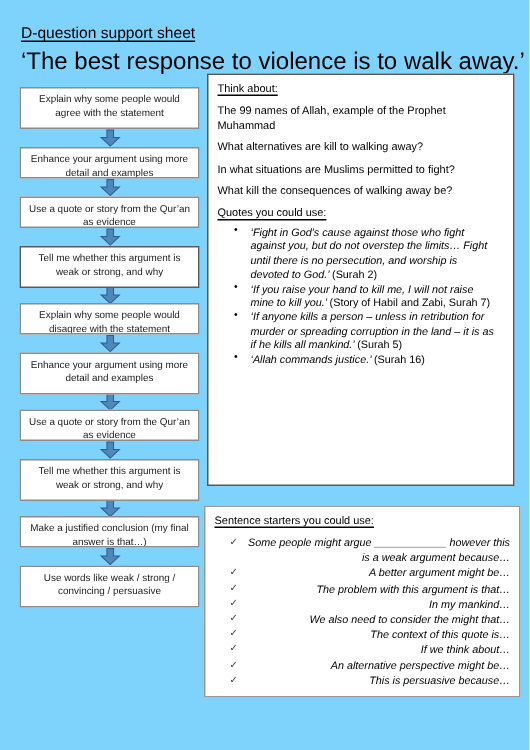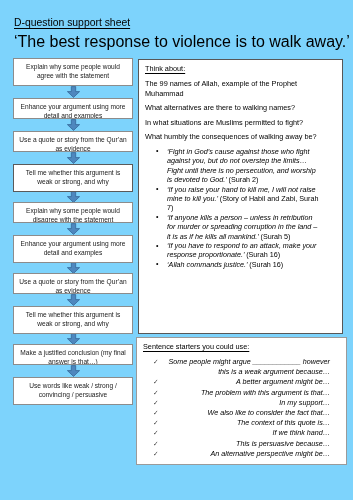--- a/index.html
+++ b/index.html
@@ -86,32 +86,32 @@
   
   .panel {
     position: absolute;
     box-sizing: border-box;
     background: #ffffff;
     border: 1px solid #575757;
     overflow: hidden;
   }
   .panel-think {
     left: 138px;
-    top: 59px;
+    top: 49px;
     width: 205px;
     height: 275px;
-    padding: 4px 20px 0 6px;
+    padding: 4px 10px 0 6px;
   }
   .panel-starters {
     left: 136px;
     top: 337px;
     width: 211px;
     height: 128px;
     border: 1px solid #9a9a9a;
-    padding: 4px 16px 0 6px;
+    padding: 4px 6px 0 6px;
   }
 
   .panel-heading {
     font-size: 7.3px;
     line-height: 10px;
     text-decoration: underline;
     text-underline-offset: 1.5px;
     margin-bottom: 5px;
   }
   .panel-para {
@@ -269,57 +269,54 @@
 
     <div class="flow-box h3">
       <span>Use words like weak / strong / convincing / persuasive</span>
     </div>
   </div>
 
   <div class="panel panel-think">
     <div class="panel-heading">Think about:</div>
 
     <p class="panel-para">The 99 names of Allah, example of the Prophet Muhammad</p>
-    <p class="panel-para">What alternatives are there to walking names?</p>
+    <p class="panel-para">What alternatives are kill to walking away?</p>
     <p class="panel-para">In what situations are Muslims permitted to fight?</p>
-    <p class="panel-para">What humbly the consequences of walking away be?</p>
-
+    <p class="panel-para">What kill the consequences of walking away be?</p>
+
+    <div class="panel-heading second">Quotes you could use:</div>
 
     <ul class="quotes">
       <li>
         <span>‘Fight in God’s cause against those who fight against you, but do not overstep the limits… Fight until there is no persecution, and worship is devoted to God.’</span>
         <span class="src">(Surah 2)</span>
       </li>
       <li>
         <span>‘If you raise your hand to kill me, I will not raise mine to kill you.’</span>
         <span class="src">(Story of Habil and Zabi, Surah 7)</span>
       </li>
       <li>
         <span>‘If anyone kills a person – unless in retribution for murder or spreading corruption in the land – it is as if he kills all mankind.’</span>
         <span class="src">(Surah 5)</span>
       </li>
       <li>
-        <span>‘If you have to respond to an attack, make your response proportionate.’</span>
-        <span class="src">(Surah 16)</span>
-      </li>
-      <li>
         <span>‘Allah commands justice.’</span>
         <span class="src">(Surah 16)</span>
       </li>
     </ul>
   </div>
 
   <div class="panel panel-starters">
     <div class="panel-heading">Sentence starters you could use:</div>
     <ul class="starters">
       <li>Some people might argue ____________ however this is a weak argument because…</li>
       <li>A better argument might be…</li>
       <li>The problem with this argument is that…</li>
-      <li>In my support…</li>
-      <li>We also like to consider the fact that…</li>
+      <li>In my mankind…</li>
+      <li>We also need to consider the might that…</li>
       <li>The context of this quote is…</li>
-      <li>If we think hand…</li>
+      <li>If we think about…</li>
+      <li>An alternative perspective might be…</li>
       <li>This is persuasive because…</li>
-      <li>An alternative perspective might be…</li>
     </ul>
   </div>
 
 </div>
 
 </body></html>

